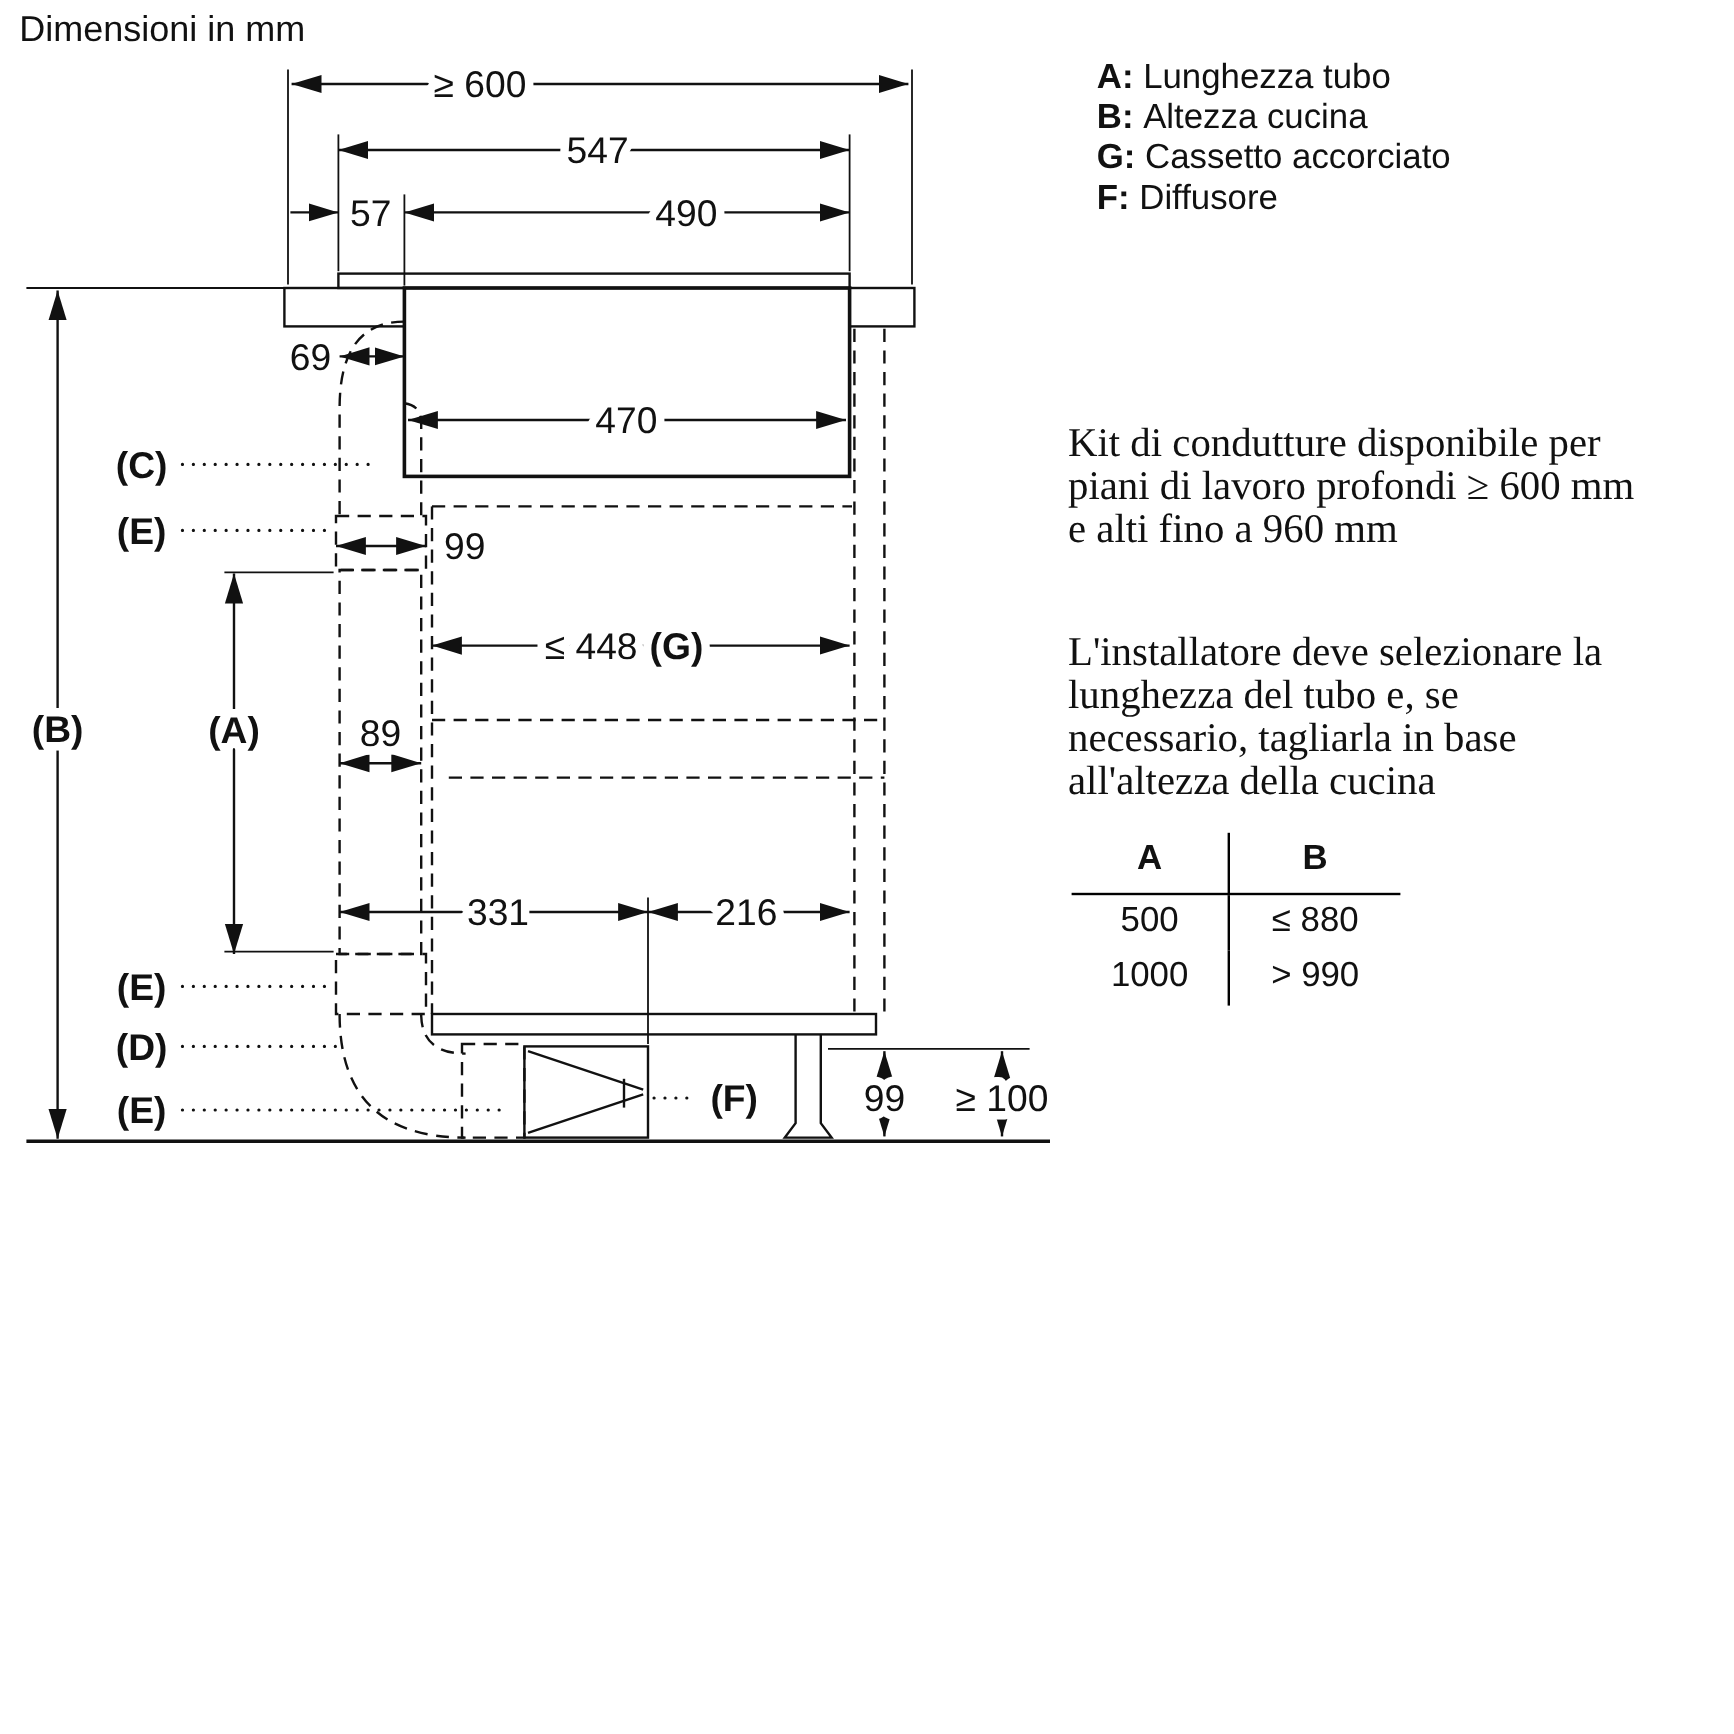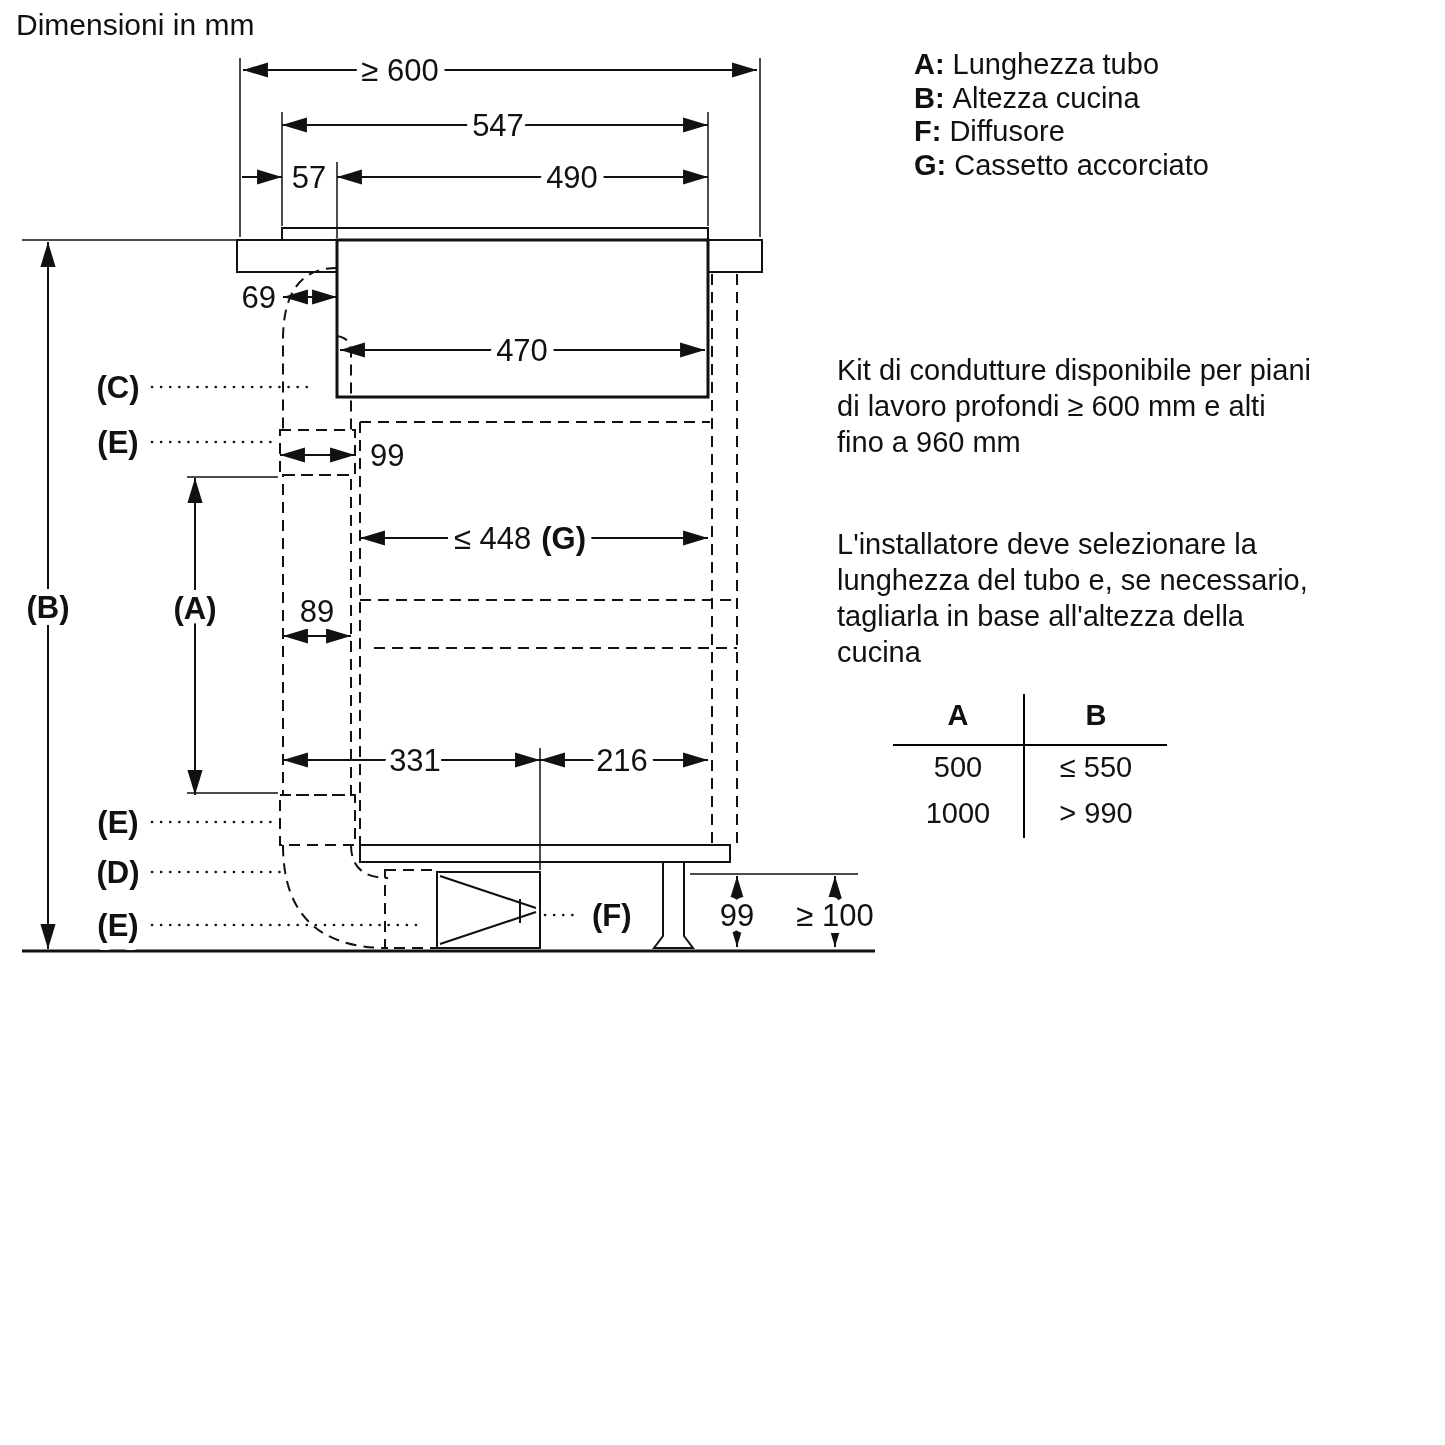--- a/index.html
+++ b/index.html
@@ -4,21 +4,21 @@
 <style>
   html,body{margin:0;padding:0;background:#fff;}
   body{
     width:1445px;height:1445px;position:relative;
     font-family:"Liberation Sans", sans-serif;color:#111;
   }
   .abs{position:absolute;}
   #title{left:16px;top:8px;font-size:30px;}
   #legend{left:914px;top:48px;font-size:29px;line-height:33.5px;}
   .legend-row .lk{font-weight:bold;margin-right:8px;}
-  .note{left:837px;font-size:29px;line-height:36px;width:480px;}
+  .note{left:890px;font-size:34px;line-height:36px;width:480px;font-family:Liberation Serif, serif;}
   #note-kit{top:352px;}
   #note-installer{top:526px;}
   #spec-table{left:893px;top:694px;display:grid;grid-template-columns:132px 142px;font-size:29px;}
   #spec-table .cell{text-align:center;padding:5px 0 8px 0;}
   #spec-table .c1{border-right:2px solid #000;}
   #spec-table .head{font-weight:bold;border-bottom:2px solid #000;padding-bottom:12px;}
   svg{position:absolute;left:0;top:0;}
   svg text{font-family:"Liberation Sans", sans-serif;font-size:31px;
     paint-order:stroke;stroke:#ffffff;stroke-width:14px;stroke-linejoin:round;fill:#111;}
   svg text.b, svg tspan.b{font-weight:bold;}
@@ -30,32 +30,32 @@
   .dim{stroke:#111;stroke-width:2;fill:none;}
 </style>
 </head>
 <body>
 
 <div id="title" class="abs">Dimensioni in mm</div>
 
 <div id="legend" class="abs">
   <div class="legend-row"><span class="lk">A:</span><span>Lunghezza tubo</span></div>
   <div class="legend-row"><span class="lk">B:</span><span>Altezza cucina</span></div>
+  <div class="legend-row"><span class="lk">G:</span><span>Cassetto accorciato</span></div>
   <div class="legend-row"><span class="lk">F:</span><span>Diffusore</span></div>
-  <div class="legend-row"><span class="lk">G:</span><span>Cassetto accorciato</span></div>
 </div>
 
 <div id="note-kit" class="abs note">Kit di condutture disponibile per piani di lavoro profondi ≥ 600 mm e alti fino a 960 mm</div>
 <div id="note-installer" class="abs note">L'installatore deve selezionare la lunghezza del tubo e, se necessario, tagliarla in base all'altezza della cucina</div>
 
 <div id="spec-table" class="abs">
   <div class="cell head c1">A</div>
   <div class="cell head">B</div>
   <div class="cell c1">500</div>
-  <div class="cell">≤ 550</div>
+  <div class="cell">≤ 880</div>
   <div class="cell c1">1000</div>
   <div class="cell">&gt; 990</div>
 </div>
 
 <svg width="1445" height="1445" viewBox="0 0 1445 1445">
   <defs>
     <marker id="ah" viewBox="0 0 12 12" refX="11.5" refY="6" markerWidth="13" markerHeight="13" orient="auto-start-reverse">
       <path d="M0,2.5 L11.5,6 L0,9.5 Z" fill="#111" stroke="none"></path>
     </marker>
     <pattern id="hatch" width="11" height="11" patternUnits="userSpaceOnUse" patternTransform="rotate(45)">

